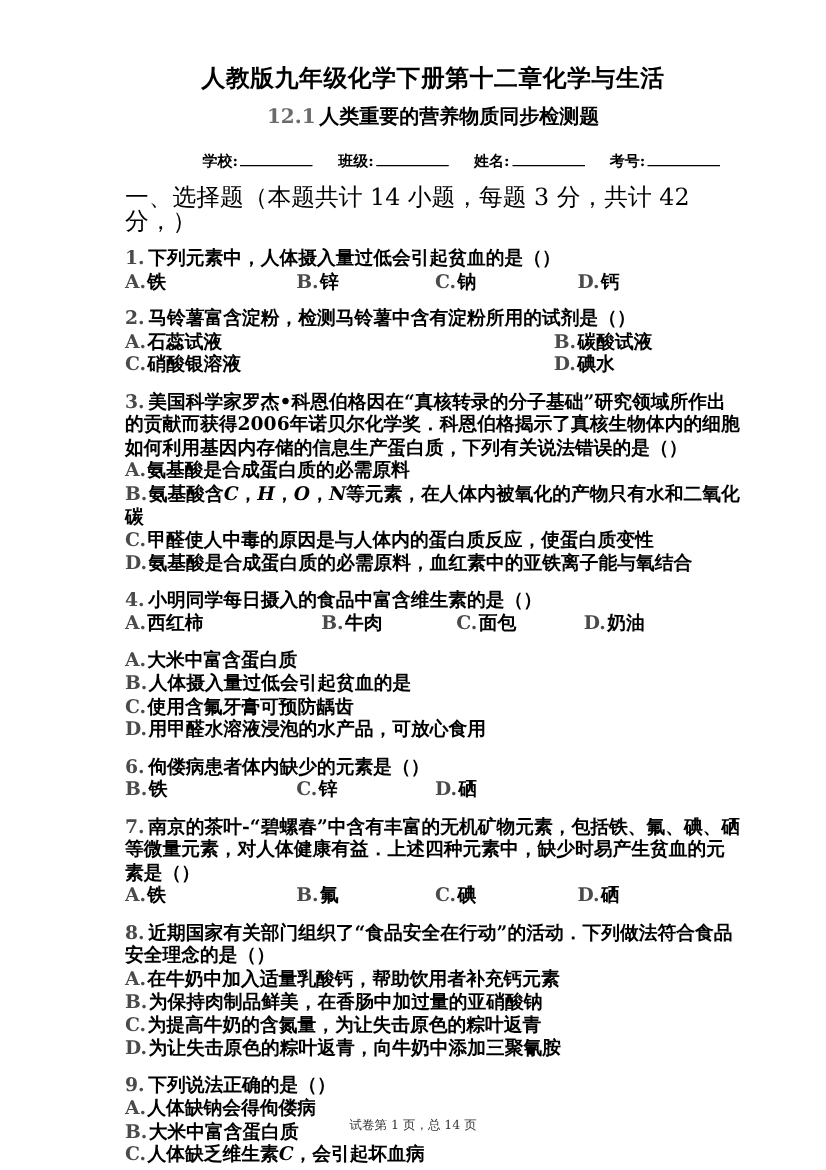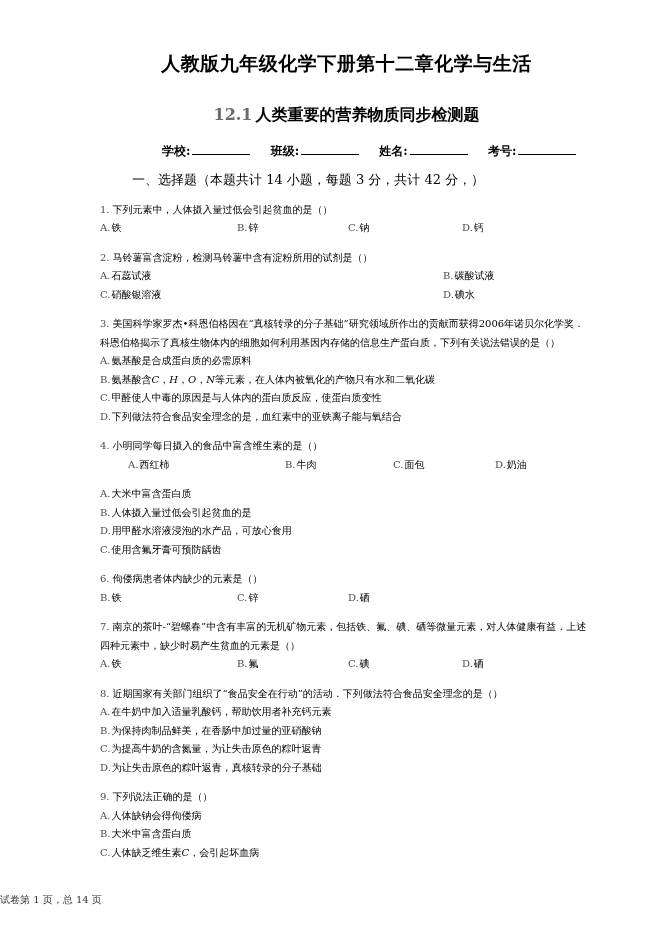--- a/index.html
+++ b/index.html
@@ -8,44 +8,44 @@
     font-family: "DejaVu Serif", "Liberation Serif", serif;
     color: #000;
   }
   .page { padding: 52px 68px 0 100px; }
   .title {
     text-align: center; font-size: 19px; font-weight: bold;
     line-height: 23px; letter-spacing: 0.5px;
   }
   .subtitle {
     text-align: center; font-size: 16px; font-weight: bold;
-    margin-top: 30px; line-height: 19px;
+    margin-top: 8px; line-height: 19px;
   }
   .sub-num { color: #6b6b6b; margin-right: 3px; }
   .fields {
     margin-top: 17px; padding-left: 62px; font-size: 12px;
     font-weight: bold; line-height: 15px; white-space: nowrap;
   }
   .field { display: inline-block; margin-right: 16px; }
   .blank {
     display: inline-block; width: 58px; height: 13px;
     border-bottom: 1px solid #000; margin-left: 2px;
   }
-  .section-heading { margin-top: 12px; font-size: 13px; line-height: 18.5px; margin-left: 32px; }
-  .question { margin-top: 11px; font-size: 10px; line-height: 18.5px; }
+  .section-heading { margin-top: 12px; font-size: 19px; line-height: 18.5px; }
+  .question { margin-top: 11px; font-size: 15px; line-height: 18.5px; font-weight: bold; }
   .qnum { color: #4a4a4a; margin-right: 3px; }
   .opt-letter { color: #4a4a4a; margin-right: 1px; }
   .options.row4 { display: grid; grid-template-columns: 137px 111px 114px 1fr; }
-  .options.row4w { display: grid; grid-template-columns: 157px 108px 102px 1fr; margin-left: 28px; }
+  .options.row4w { display: grid; grid-template-columns: 157px 108px 102px 1fr; }
   .options.col2 { display: grid; grid-template-columns: 343px 1fr; }
   .options.list .option { display: block; }
   .it { font-style: italic; }
   .footer {
     position: absolute; top: 893px; left: 0; width: 100%;
-    text-align: left; font-size: 10px; color: #333;
+    text-align: center; font-size: 10px; color: #333;
   }
 </style>
 </head>
 <body>
 
 <div class="page">
   <div class="title">人教版九年级化学下册第十二章化学与生活</div>
 
   <div class="subtitle">
     <span class="sub-num">12.1</span><span>人类重要的营养物质同步检测题</span>
@@ -78,38 +78,38 @@
           <div class="option"><span class="opt-letter">C.</span><span><span>硝酸银溶液</span></span></div>
           <div class="option"><span class="opt-letter">D.</span><span><span>碘水</span></span></div>
         </div>
       </div>
       <div class="question">
         <div><span class="qnum">3.</span><span><span>美国科学家罗杰•科恩伯格因在“真核转录的分子基础”研究领域所作出的贡献而获得2006年诺贝尔化学奖．科恩伯格揭示了真核生物体内的细胞如何利用基因内存储的信息生产蛋白质，下列有关说法错误的是（）</span></span></div>
         <div class="options list">
           <div class="option"><span class="opt-letter">A.</span><span><span>氨基酸是合成蛋白质的必需原料</span></span></div>
           <div class="option"><span class="opt-letter">B.</span><span><span>氨基酸含</span><span class="it">C</span><span>，</span><span class="it">H</span><span>，</span><span class="it">O</span><span>，</span><span class="it">N</span><span>等元素，在人体内被氧化的产物只有水和二氧化碳</span></span></div>
           <div class="option"><span class="opt-letter">C.</span><span><span>甲醛使人中毒的原因是与人体内的蛋白质反应，使蛋白质变性</span></span></div>
-          <div class="option"><span class="opt-letter">D.</span><span><span>下列做法符合食品安全理念的是，血红素中的亚铁离子能与氧结合</span></span></div>
+          <div class="option"><span class="opt-letter">D.</span><span><span>氨基酸是合成蛋白质的必需原料，血红素中的亚铁离子能与氧结合</span></span></div>
         </div>
       </div>
       <div class="question">
         <div><span class="qnum">4.</span><span><span>小明同学每日摄入的食品中富含维生素的是（）</span></span></div>
         <div class="options row4w">
           <div class="option"><span class="opt-letter">A.</span><span><span>西红柿</span></span></div>
           <div class="option"><span class="opt-letter">B.</span><span><span>牛肉</span></span></div>
           <div class="option"><span class="opt-letter">C.</span><span><span>面包</span></span></div>
           <div class="option"><span class="opt-letter">D.</span><span><span>奶油</span></span></div>
         </div>
       </div>
       <div class="question">
         <div class="options list">
           <div class="option"><span class="opt-letter">A.</span><span><span>大米中富含蛋白质</span></span></div>
           <div class="option"><span class="opt-letter">B.</span><span><span>人体摄入量过低会引起贫血的是</span></span></div>
+          <div class="option"><span class="opt-letter">C.</span><span><span>使用含氟牙膏可预防龋齿</span></span></div>
           <div class="option"><span class="opt-letter">D.</span><span><span>用甲醛水溶液浸泡的水产品，可放心食用</span></span></div>
-          <div class="option"><span class="opt-letter">C.</span><span><span>使用含氟牙膏可预防龋齿</span></span></div>
         </div>
       </div>
       <div class="question">
         <div><span class="qnum">6.</span><span><span>佝偻病患者体内缺少的元素是（）</span></span></div>
         <div class="options row4">
           <div class="option"><span class="opt-letter">B.</span><span><span>铁</span></span></div>
           <div class="option"><span class="opt-letter">C.</span><span><span>锌</span></span></div>
           <div class="option"><span class="opt-letter">D.</span><span><span>硒</span></span></div>
         </div>
       </div>
@@ -121,21 +121,21 @@
           <div class="option"><span class="opt-letter">C.</span><span><span>碘</span></span></div>
           <div class="option"><span class="opt-letter">D.</span><span><span>硒</span></span></div>
         </div>
       </div>
       <div class="question">
         <div><span class="qnum">8.</span><span><span>近期国家有关部门组织了“食品安全在行动”的活动．下列做法符合食品安全理念的是（）</span></span></div>
         <div class="options list">
           <div class="option"><span class="opt-letter">A.</span><span><span>在牛奶中加入适量乳酸钙，帮助饮用者补充钙元素</span></span></div>
           <div class="option"><span class="opt-letter">B.</span><span><span>为保持肉制品鲜美，在香肠中加过量的亚硝酸钠</span></span></div>
           <div class="option"><span class="opt-letter">C.</span><span><span>为提高牛奶的含氮量，为让失击原色的粽叶返青</span></span></div>
-          <div class="option"><span class="opt-letter">D.</span><span><span>为让失击原色的粽叶返青，真核转录的分子基础</span></span></div>
+          <div class="option"><span class="opt-letter">D.</span><span><span>为让失击原色的粽叶返青，向牛奶中添加三聚氰胺</span></span></div>
         </div>
       </div>
       <div class="question">
         <div><span class="qnum">9.</span><span><span>下列说法正确的是（）</span></span></div>
         <div class="options list">
           <div class="option"><span class="opt-letter">A.</span><span><span>人体缺钠会得佝偻病</span></span></div>
           <div class="option"><span class="opt-letter">B.</span><span><span>大米中富含蛋白质</span></span></div>
           <div class="option"><span class="opt-letter">C.</span><span><span>人体缺乏维生素</span><span class="it">C</span><span>，会引起坏血病</span></span></div>
         </div>
       </div>

